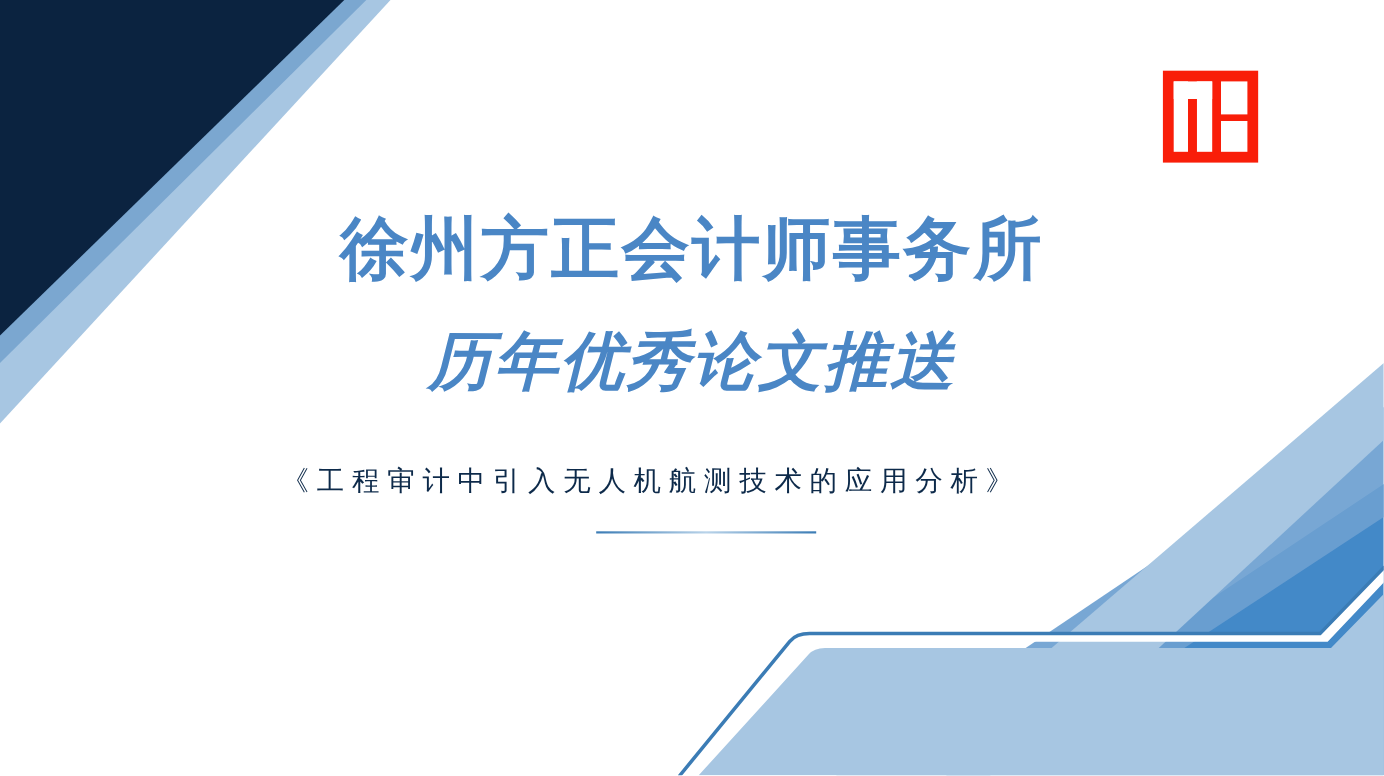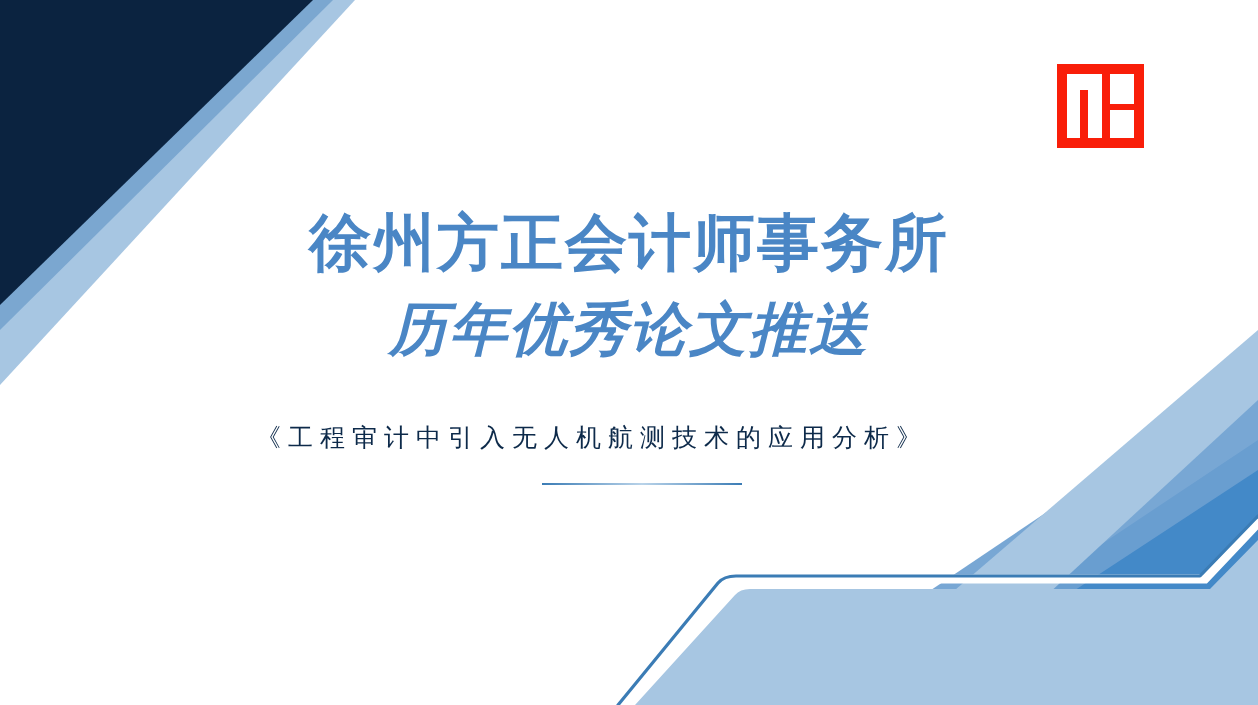--- a/index.html
+++ b/index.html
@@ -49,21 +49,20 @@
     text-align: center;
     font-weight: bold;
     color: #4a86c5;
     letter-spacing: 2px;
     white-space: nowrap;
     line-height: 1;
   }
   #title-line-1 {
     top: 196px;
     font-size: 62px;
-    margin-top: 16px;
   }
   #title-line-2 {
     top: 300px;
     font-size: 58px;
     font-style: italic;
   }
   #subtitle {
     position: absolute;
     top: 425px;
     width: 1184px;

